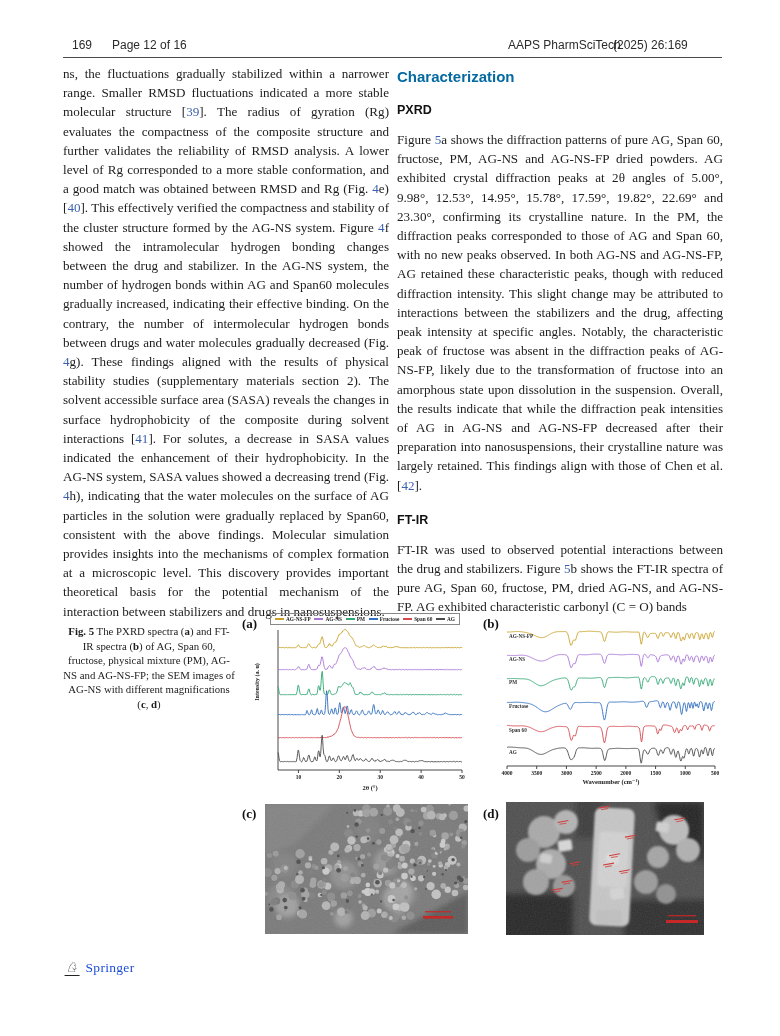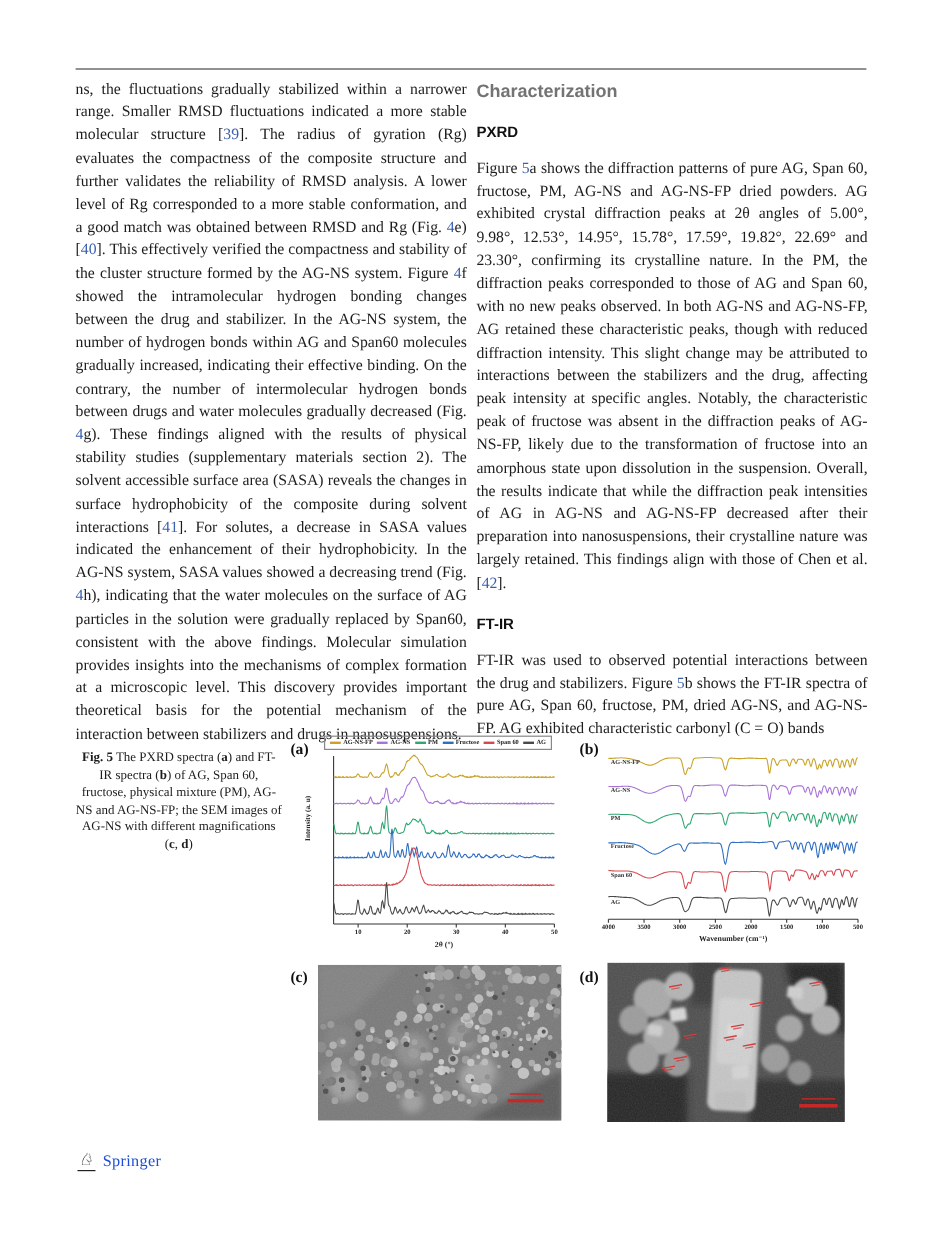--- a/index.html
+++ b/index.html
@@ -15,21 +15,21 @@
   .hdr-rule{position:absolute;top:57px;left:63px;width:659px;height:0;border-top:1px solid #4a4a4a;}
   
   .col{position:absolute;top:64px;width:326px;}
   .col.left{left:63px;}
   .col.right{left:397px;}
   .body-par{font-size:13.1px;line-height:19.2px;text-align:justify;margin:0;}
   .link{color:#3a5fae;}
   .italic{}
   .bold{font-weight:bold;}
   h2.section{font-family:"Liberation Sans","DejaVu Sans",sans-serif;font-size:15px;font-weight:700;
-             color:#737373;margin:4px 0 14px 0;}
+             color:#0369a1;margin:4px 0 14px 0;}
   h3.sub{font-family:"Liberation Sans","DejaVu Sans",sans-serif;font-size:12.5px;font-weight:700;
          color:#111;margin:18px 0 13px 0;}
   
   .figure{position:absolute;top:608px;left:0;width:780px;height:370px;}
   .caption{position:absolute;left:63px;top:16px;width:172px;font-size:10.8px;line-height:14.5px;text-align:center;}
   .panel{position:absolute;}
   .pl{position:absolute;font-weight:700;font-size:13px;color:#111;}
   .legend{position:absolute;left:30px;top:5px;width:190px;height:12px;border:0.7px solid #888;
           display:flex;align-items:center;justify-content:space-between;padding:0 4px;box-sizing:border-box;}
   .lg-item{display:inline-flex;align-items:center;gap:2px;}
@@ -46,20 +46,26 @@
   .ftr{position:absolute;top:957px;left:65px;height:22px;display:flex;align-items:center;gap:6px;}
   .sp-glyph{display:inline-block;font-family:"DejaVu Sans",sans-serif;font-size:14px;line-height:14px;
             border-bottom:1.6px solid #222;padding:0 1px 1px 1px;transform:scaleX(-1);color:#222;}
   .sp-name{font-size:13.5px;color:#1d4ed8;letter-spacing:0.3px;}
 </style>
 </head>
 <body>
 
 <div class="page">
 
+  <div class="hdr">
+    <span class="folio">169</span>
+    <span class="pageno">Page 12 of 16</span>
+    <span class="journal">AAPS PharmSciTech</span>
+    <span class="cite">(2025) 26:169</span>
+  </div>
   <div class="hdr-rule"></div>
 
   <div class="col left">
     <p class="body-par"><span>ns, the fluctuations gradually stabilized within a narrower range. Smaller RMSD fluctuations indicated a more stable molecular structure [</span><span class="link">39</span><span>]. The radius of gyration (Rg) evaluates the compactness of the composite structure and further validates the reliability of RMSD analysis. A lower level of Rg corresponded to a more stable conformation, and a good match was obtained between RMSD and Rg (Fig. </span><span class="link">4</span><span>e) [</span><span class="link">40</span><span>]. This effectively verified the compactness and stability of the cluster structure formed by the AG-NS system. Figure </span><span class="link">4</span><span>f showed the intramolecular hydrogen bonding changes between the drug and stabilizer. In the AG-NS system, the number of hydrogen bonds within AG and Span60 molecules gradually increased, indicating their effective binding. On the contrary, the number of intermolecular hydrogen bonds between drugs and water molecules gradually decreased (Fig. </span><span class="link">4</span><span>g). These findings aligned with the results of physical stability studies (supplementary materials section 2). The solvent accessible surface area (SASA) reveals the changes in surface hydrophobicity of the composite during solvent interactions [</span><span class="link">41</span><span>]. For solutes, a decrease in SASA values indicated the enhancement of their hydrophobicity. In the AG-NS system, SASA values showed a decreasing trend (Fig. </span><span class="link">4</span><span>h), indicating that the water molecules on the surface of AG particles in the solution were gradually replaced by Span60, consistent with the above findings. Molecular simulation provides insights into the mechanisms of complex formation at a microscopic level. This discovery provides important theoretical basis for the potential mechanism of the interaction between stabilizers and drugs in nanosuspensions.</span></p>
   </div>
 
   <div class="col right">
     <h2 class="section">Characterization</h2>
     <h3 class="sub">PXRD</h3>
     <p class="body-par"><span>Figure </span><span class="link">5</span><span>a shows the diffraction patterns of pure AG, Span 60, fructose, PM, AG-NS and AG-NS-FP dried powders. AG exhibited crystal diffraction peaks at 2θ angles of 5.00°, 9.98°, 12.53°, 14.95°, 15.78°, 17.59°, 19.82°, 22.69° and 23.30°, confirming its crystalline nature. In the PM, the diffraction peaks corresponded to those of AG and Span 60, with no new peaks observed. In both AG-NS and AG-NS-FP, AG retained these characteristic peaks, though with reduced diffraction intensity. This slight change may be attributed to interactions between the stabilizers and the drug, affecting peak intensity at specific angles. Notably, the characteristic peak of fructose was absent in the diffraction peaks of AG-NS-FP, likely due to the transformation of fructose into an amorphous state upon dissolution in the suspension. Overall, the results indicate that while the diffraction peak intensities of AG in AG-NS and AG-NS-FP decreased after their preparation into nanosuspensions, their crystalline nature was largely retained. This findings align with those of Chen </span><span class="italic">et al.</span><span> [</span><span class="link">42</span><span>].</span></p>

